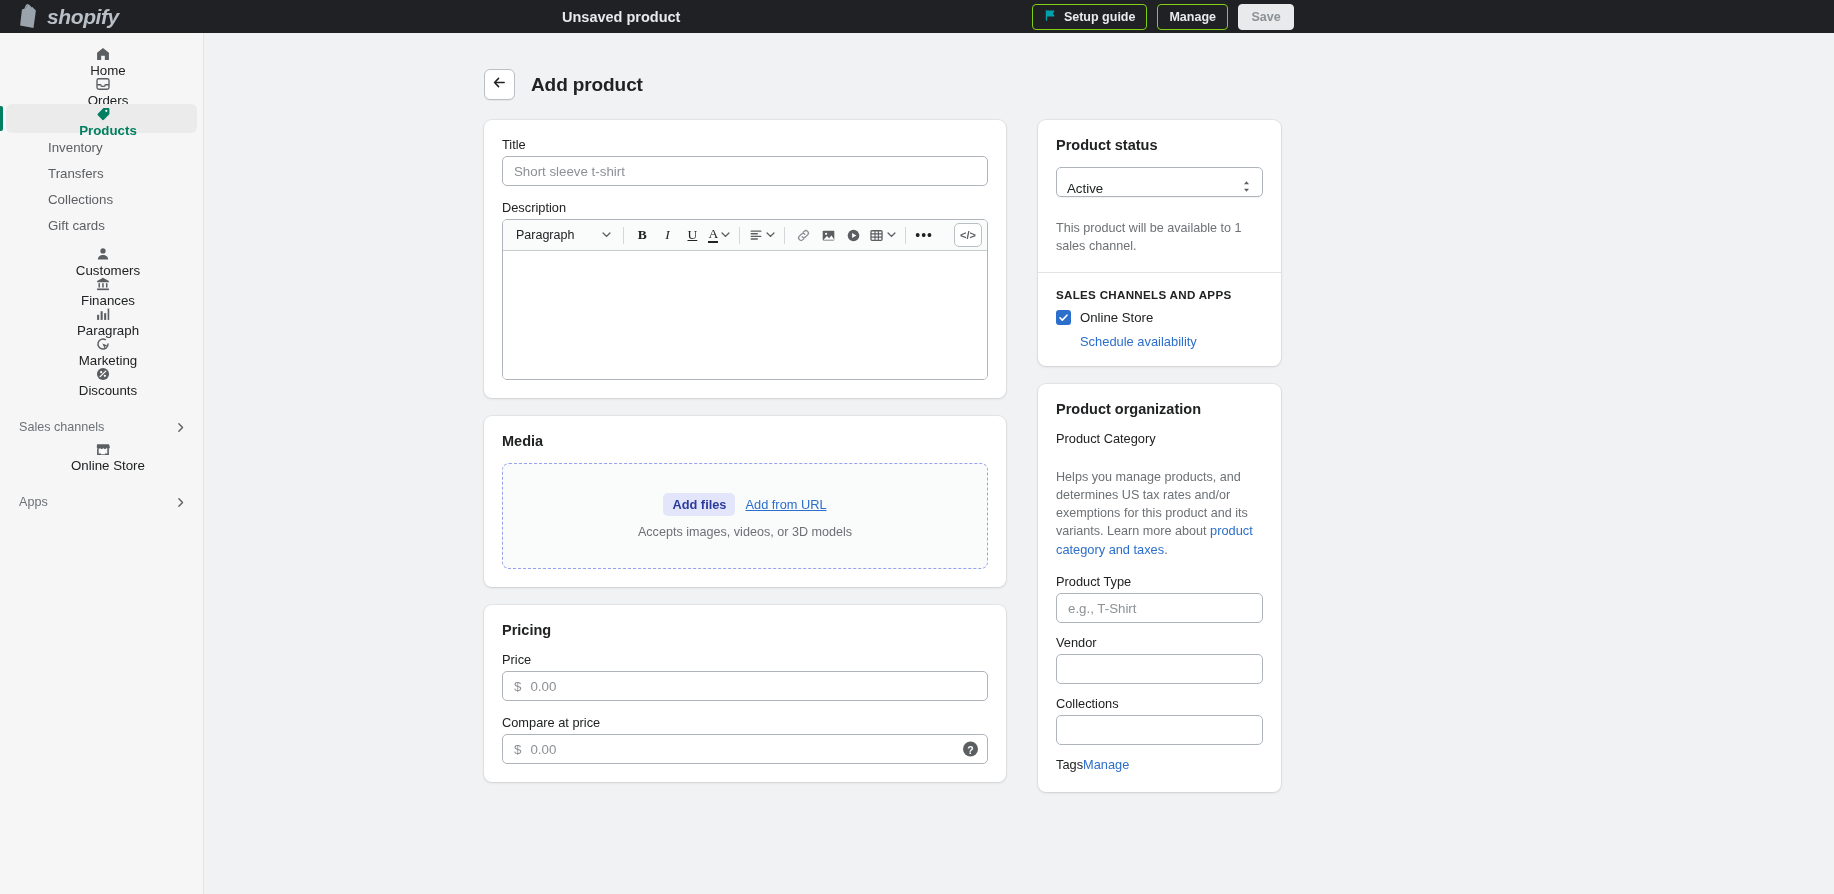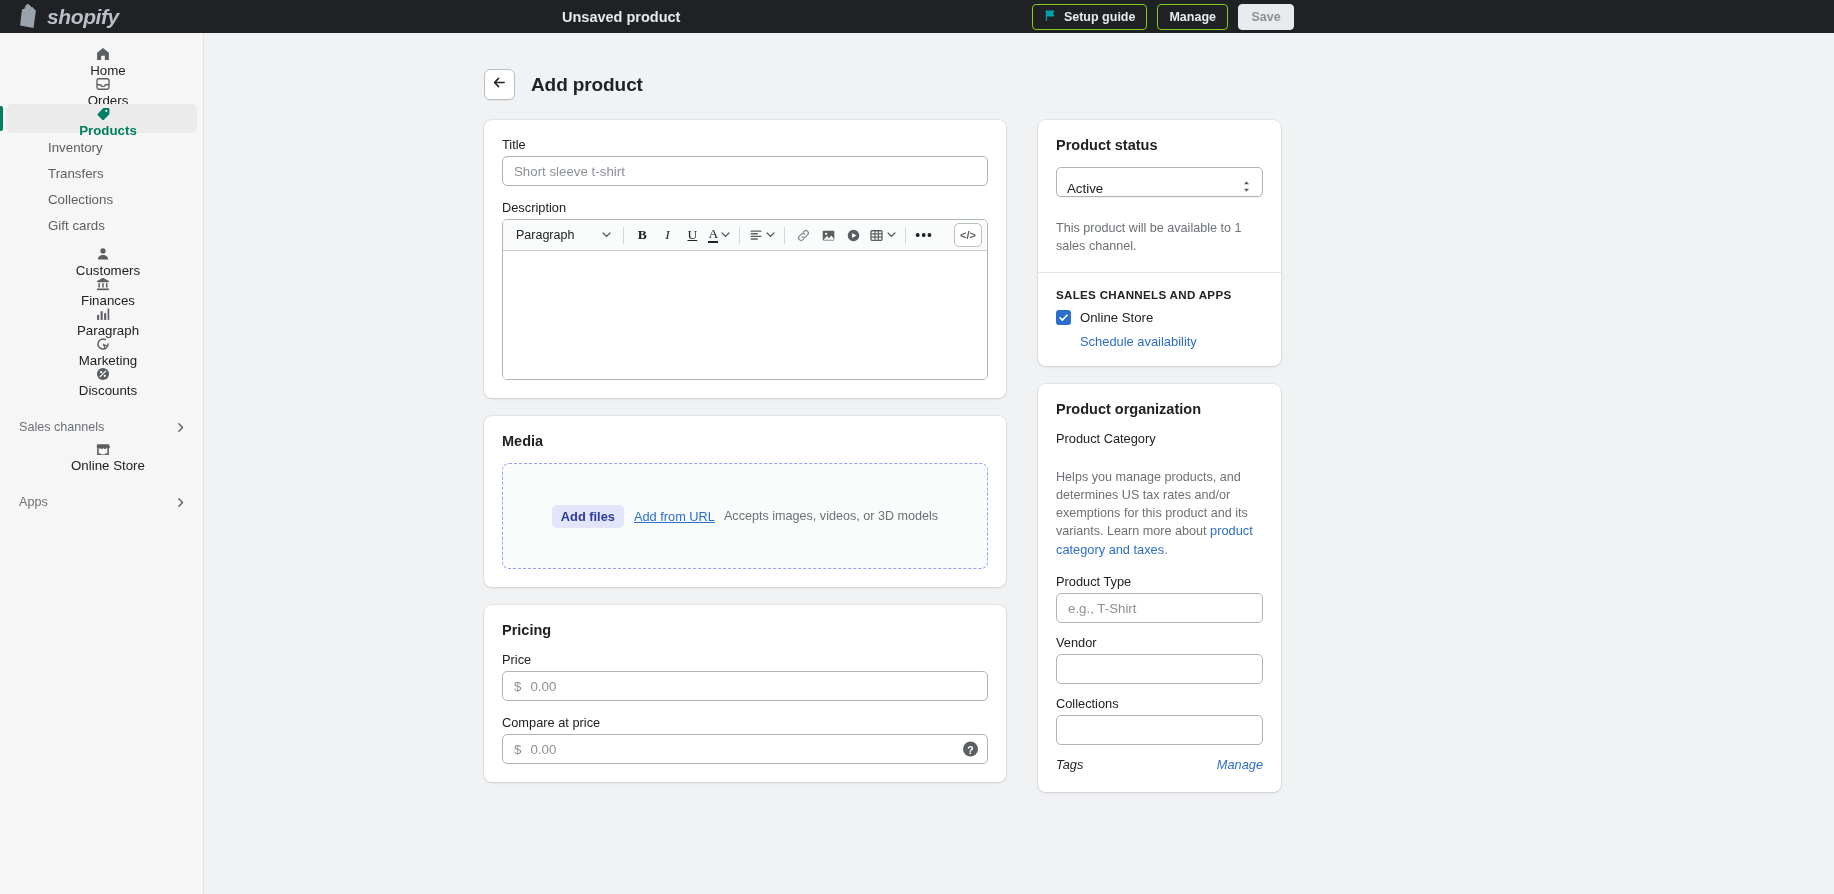--- a/index.html
+++ b/index.html
@@ -180,21 +180,21 @@
     border: 1px solid #babfc3; background: #fff; border-radius: 5px;
     width: 28px; height: 24px; margin-left: auto; color: #5c5f62;
   }
   .editor-body { height: 128px; background: #fff; }
 
   
   .dropzone {
     border: 1.5px dashed #97a1ee;
     background: #fafbfb; border-radius: 7px;
     height: 106px;
-    display: flex; flex-direction: row;
+    display: flex; flex-direction: column;
     align-items: center; justify-content: center; gap: 9px;
   }
   .dz-row { display: flex; align-items: center; gap: 10px; }
   .add-files {
     background: #e3e6fb; color: #2c3c9c;
     font-size: 12.8px; font-weight: 600;
     padding: 4px 9px; border-radius: 5px; cursor: pointer;
   }
   .link {
     color: #2c6ecb; font-size: 12.8px;
@@ -226,21 +226,21 @@
     width: 15px; height: 15px; border-radius: 3px;
     background: #2c6ecb;
     display: flex; align-items: center; justify-content: center;
   }
   .check-label { font-size: 13.2px; color: #202223; }
   .sched {
     margin: 9px 0 0 24px; font-size: 12.9px;
     color: #2c6ecb; cursor: pointer;
   }
   .row-between {
-    display: flex; align-items: center; justify-content: space-between; font-style: italic;
+    display: flex; align-items: center; 
   }
   .manage { font-size: 12.8px; color: #2c6ecb; cursor: pointer; }
   .mt14 { margin-top: 14px; }
   .mt12 { margin-top: 12px; }
 </style>
 </head>
 <body>
 
 <div class="topbar">
   <div class="brand">

